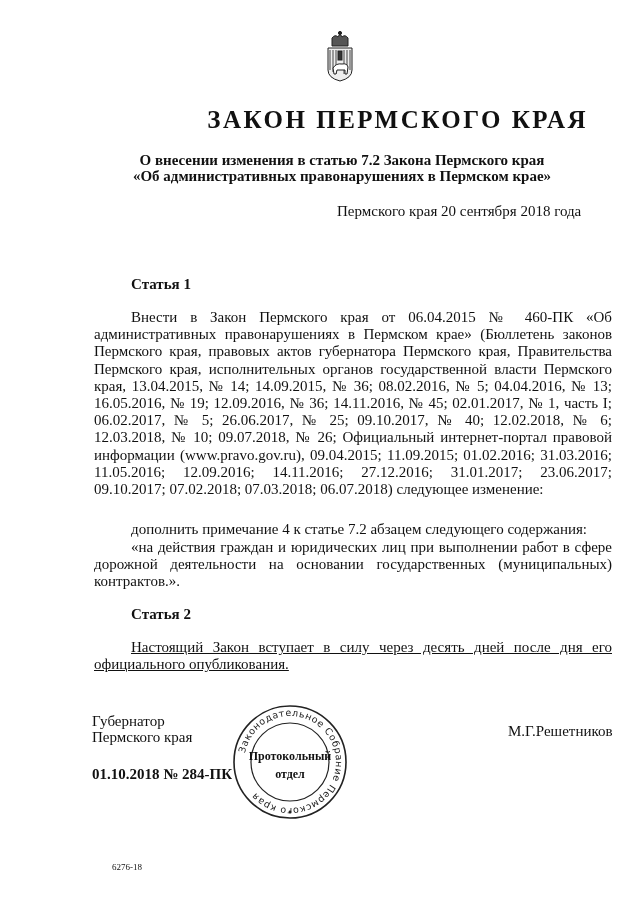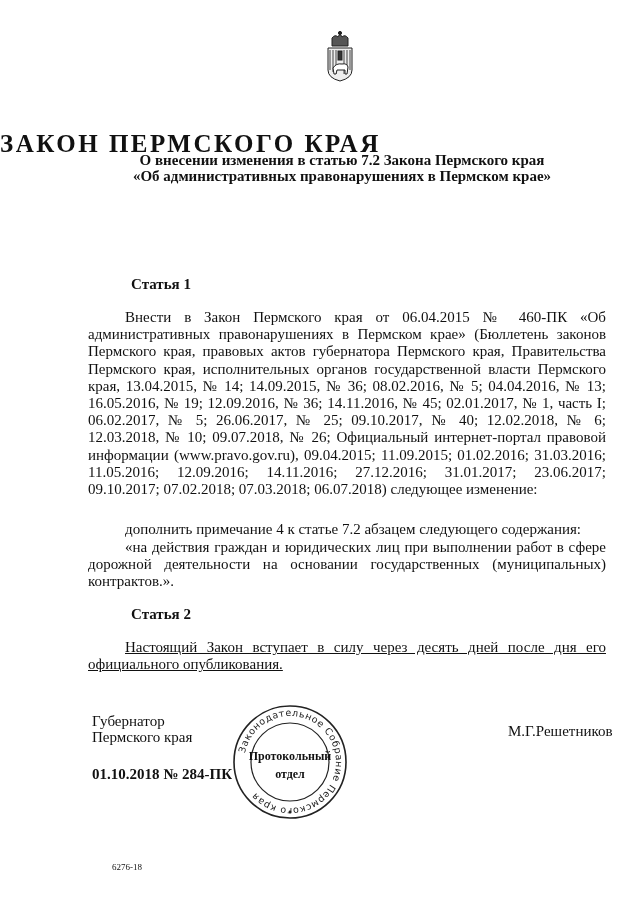--- a/index.html
+++ b/index.html
@@ -1,28 +1,28 @@
 <!DOCTYPE html>
 <html><head>
 <meta charset="utf-8">
 <style>
   html, body { margin:0; padding:0; background:#ffffff; }
   body { width:640px; height:905px; position:relative; overflow:hidden;
          font-family:"Liberation Serif", "DejaVu Serif", serif; color:#111; }
   .abs { position:absolute; }
   .emblem { left:326px; top:30px; width:28px; height:52px; }
-  .title { left:0; width:588px; top:106px; text-align:left; font-weight:bold;
-           font-size:25px; letter-spacing:2.5px;margin-top:24px; }
+  .title { left:0; width:588px; top:106px; text-align:right; font-weight:bold;
+           font-size:25px; letter-spacing:2.5px; }
   .subtitle { left:0; width:640px; top:152px; text-align:center; font-weight:bold;
               font-size:15px; line-height:16px;padding-left:22px; }
   .adopted { left:337px; top:203px; font-size:15px; line-height:16px; }
   .heading { font-weight:bold; font-size:15px; }
   .h1 { left:131px; top:276px; }
   .h2 { left:131px; top:606px; }
-  .body { left:88px; width:518px; font-size:15px; line-height:17.2px; text-align:justify; }
+  .body { left:94px; width:518px; font-size:15px; line-height:17.2px; text-align:justify; }
   .p1 { top:309px; }
   .indent { text-indent:37px; }
   .p-amend1 { top:521px; }
   .p-amend2 { top:539px; }
   .p2 { top:639px;text-decoration:underline; }
   .gov { left:92px; top:713px; font-size:15px; line-height:16px; }
   .sign-name { left:508px; top:723px; font-size:15px; }
   .law-num { left:92px; top:766px; font-weight:bold; font-size:15px; }
   .code { left:112px; top:862px; font-size:9px; }
   .stamp { left:232px; top:704px; width:116px; height:116px; }
@@ -42,20 +42,21 @@
 </svg>
 
 <div class="abs title">ЗАКОН ПЕРМСКОГО КРАЯ</div>
 
 <div class="abs subtitle">
   <div>О внесении изменения в статью 7.2 Закона Пермского края</div>
   <div>«Об административных правонарушениях в Пермском крае»</div>
 </div>
 
 <div class="abs adopted">
+  <div>Пермского края 20 сентября 2018 года</div>
 </div>
 
 <div class="abs heading h1">Статья 1</div>
 
 <div class="abs body p1 indent">Внести в Закон Пермского края от 06.04.2015 № 460-ПК «Об административных правонарушениях в Пермском крае» (Бюллетень законов Пермского края, правовых актов губернатора Пермского края, Правительства Пермского края, исполнительных органов государственной власти Пермского края, 13.04.2015, № 14; 14.09.2015, № 36; 08.02.2016, № 5; 04.04.2016, № 13; 16.05.2016, № 19; 12.09.2016, № 36; 14.11.2016, № 45; 02.01.2017, № 1, часть I; 06.02.2017, № 5; 26.06.2017, № 25; 09.10.2017, № 40; 12.02.2018, № 6; 12.03.2018, № 10; 09.07.2018, № 26; Официальный интернет-портал правовой информации (www.pravo.gov.ru), 09.04.2015; 11.09.2015; 01.02.2016; 31.03.2016; 11.05.2016; 12.09.2016; 14.11.2016; 27.12.2016; 31.01.2017; 23.06.2017; 09.10.2017; 07.02.2018; 07.03.2018; 06.07.2018) следующее изменение:</div>
 <div class="abs body p-amend1 indent">дополнить примечание 4 к статье 7.2 абзацем следующего содержания:</div>
 <div class="abs body p-amend2 indent">«на действия граждан и юридических лиц при выполнении работ в сфере дорожной деятельности на основании государственных (муниципальных) контрактов.».</div>
 
 <div class="abs heading h2">Статья 2</div>
 <div class="abs body p2 indent">Настоящий Закон вступает в силу через десять дней после дня его официального опубликования.</div>

